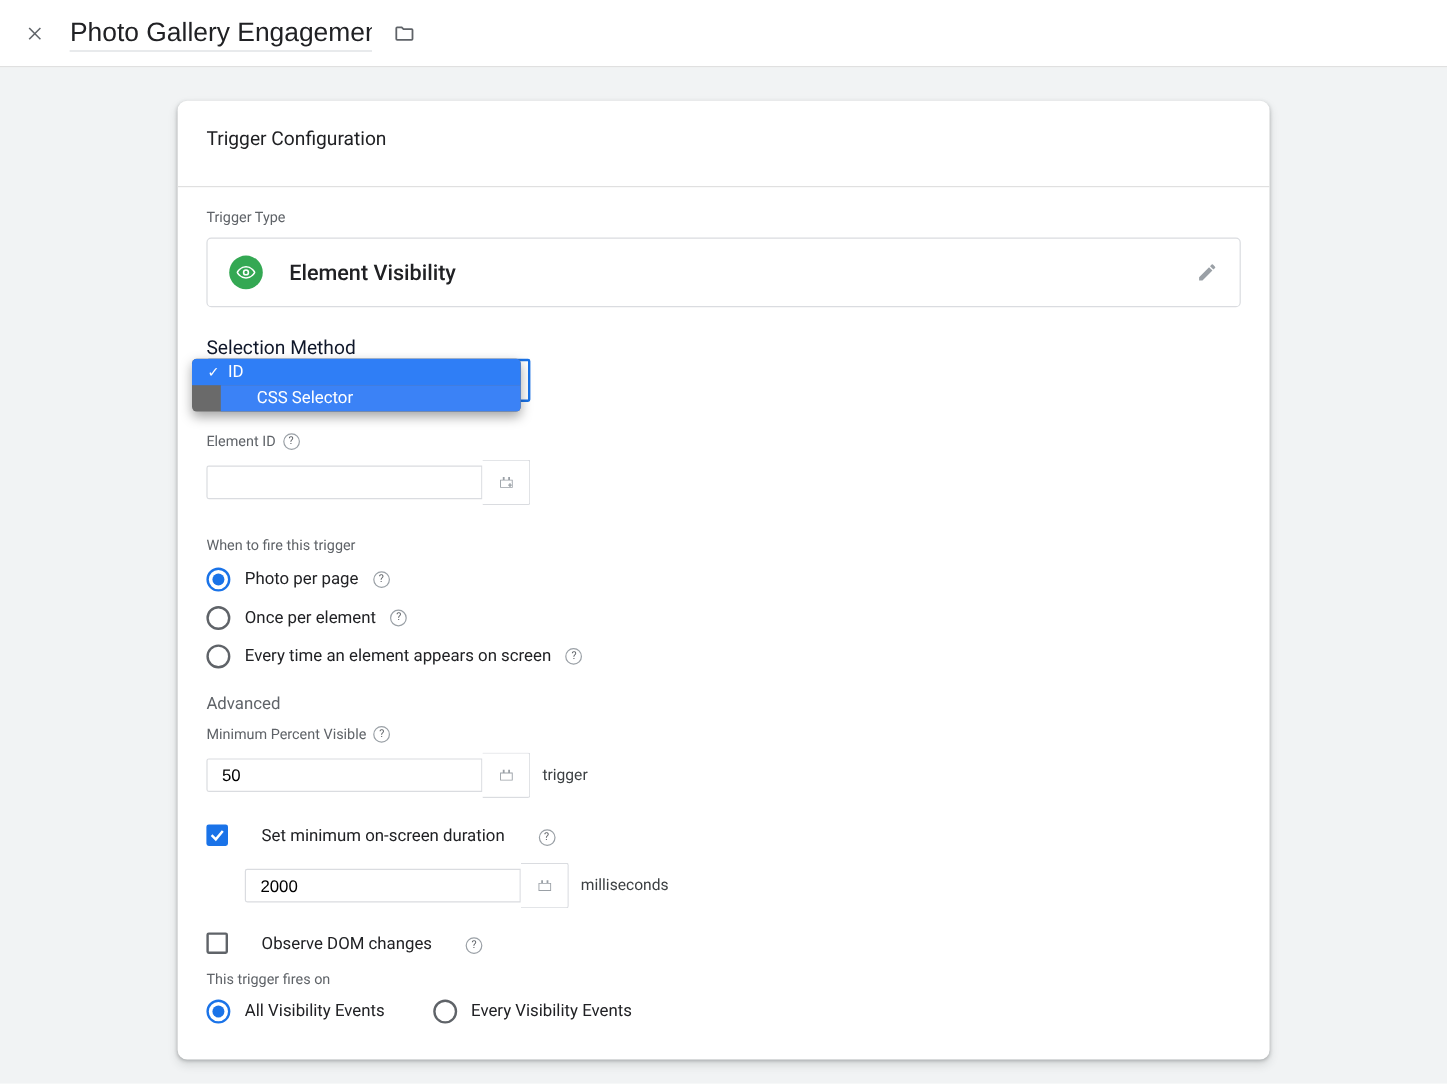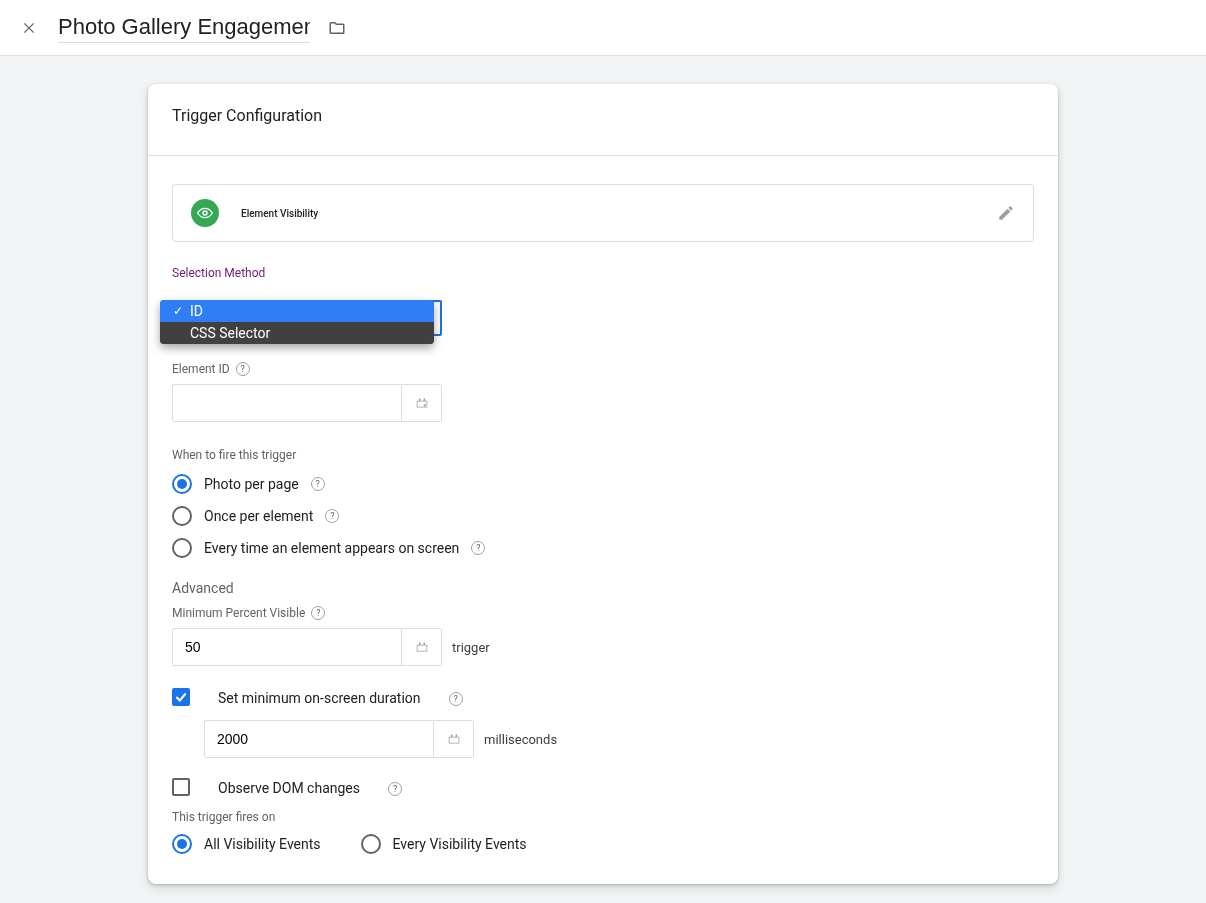--- a/index.html
+++ b/index.html
@@ -46,40 +46,40 @@
   }
   .card-header {
     padding: 22px 24px 30px;
     font-size: 16px;
     font-weight: 400;
     border-bottom: 1px solid #e0e0e0;
   }
   .card-body { padding: 18px 24px 26px; position: relative; }
 
   .label-sm { font-size: 12px; color: #5f6368; margin-bottom: 8px; display:block; }
-  .label-blue { font-size: 12px; color: #701a75; margin-bottom: 20px; display:block; }
+  .label-blue { font-size: 16px; color: #0f172a; margin-bottom: 0; display:block; }
 
   .type-row {
     display: flex;
     align-items: center;
     border: 1px solid #dadce0;
     border-radius: 4px;
     padding: 14px 18px;
     margin-top: 10px;
     margin-bottom: 24px;
   }
   .type-row .eye-circle {
     width: 28px; height: 28px; border-radius: 50%;
     background: #34a853;
     display:flex;align-items:center;justify-content:center;
     color:#fff;
     margin-right: 22px;
     flex-shrink:0;
   }
-  .type-row .type-name { font-size: 10px; font-weight: 500; flex:1; }
+  .type-row .type-name { font-size: 18px; font-weight: 500; flex:1; }
   .type-row .pencil { color:#9aa0a6; cursor:pointer; }
 
   .select-wrap { position: relative; width: 270px; margin-bottom: 26px; }
   .select-box {
     border: 2px solid #1a73e8;
     height: 36px;
     border-radius: 2px;
     display:flex;align-items:center;justify-content:space-between;
     padding:0 10px;
     cursor:pointer;
@@ -98,33 +98,33 @@
   }
   .dropdown .opt {
     display:flex;align-items:center;
     padding: 2px 10px 2px 10px;
     height: 22px;
     color:#fff;
     cursor:pointer;
   }
   .dropdown .opt.selected { background:#2f7ef6; }
   .dropdown .opt .check { width:16px; display:inline-block; text-align:center; font-size:12px; margin-right:4px; }
-  .dropdown .opt.alt { background:#404040; }
+  .dropdown .opt.alt { background:#3b82f6;margin-left:24px; }
 
   .field-group { margin-bottom: 22px; }
   .label-inline { font-size: 12px; color:#5f6368; display:flex;align-items:flex-start; gap:6px; margin-bottom:8px;}
   .help-icon {
     width:14px;height:14px;border:1px solid #9aa0a6;border-radius:50%;
     display:inline-flex;align-items:center;justify-content:center;
     font-size:9px;color:#5f6368;cursor:pointer;flex-shrink:0;
     line-height:1;
   }
   .input-combo { display:flex; align-items:center; }
   .text-input {
-    width: 230px; height: 38px;
+    width: 230px; height: 28px;
     border:1px solid #dadce0; border-radius:2px 0 0 2px;
     padding: 0 12px; font-size:14px; outline:none;
   }
   .var-btn {
     width: 40px; height:38px;
     border:1px solid #dadce0; border-left:none; border-radius:0 2px 2px 0;
     background:#fff; display:flex;align-items:center;justify-content:center;
     color:#9aa0a6;cursor:pointer;
   }
   .unit { margin-left:10px; font-size:13px; color:#3c4043; }
@@ -169,20 +169,21 @@
   <svg class="folder-icon" viewBox="0 0 24 24" fill="none" stroke="currentColor" stroke-width="2">
     <path d="M3 6a1 1 0 0 1 1-1h5l2 2h9a1 1 0 0 1 1 1v10a1 1 0 0 1-1 1H4a1 1 0 0 1-1-1V6z"></path>
   </svg>
 </div>
 
 <div class="stage">
   <div class="card">
     <div class="card-header">Trigger Configuration</div>
     <div class="card-body">
 
+      <span class="label-sm">Trigger Type</span>
       <div class="type-row">
         <span class="eye-circle">
           <svg width="16" height="16" viewBox="0 0 24 24" fill="none" stroke="currentColor" stroke-width="2">
             <path d="M1 12s4-7 11-7 11 7 11 7-4 7-11 7S1 12 1 12z"></path>
               <circle cx="12" cy="12" r="3"></circle>
           </svg>
         </span>
         <span class="type-name">Element Visibility</span>
         <svg class="pencil" width="18" height="18" viewBox="0 0 24 24" fill="currentColor">
           <path d="M3 17.25V21h3.75l11.06-11.06-3.75-3.75L3 17.25zM20.71 7.04a1 1 0 0 0 0-1.41l-2.34-2.34a1 1 0 0 0-1.41 0l-1.83 1.83 3.75 3.75 1.83-1.83z"></path>

